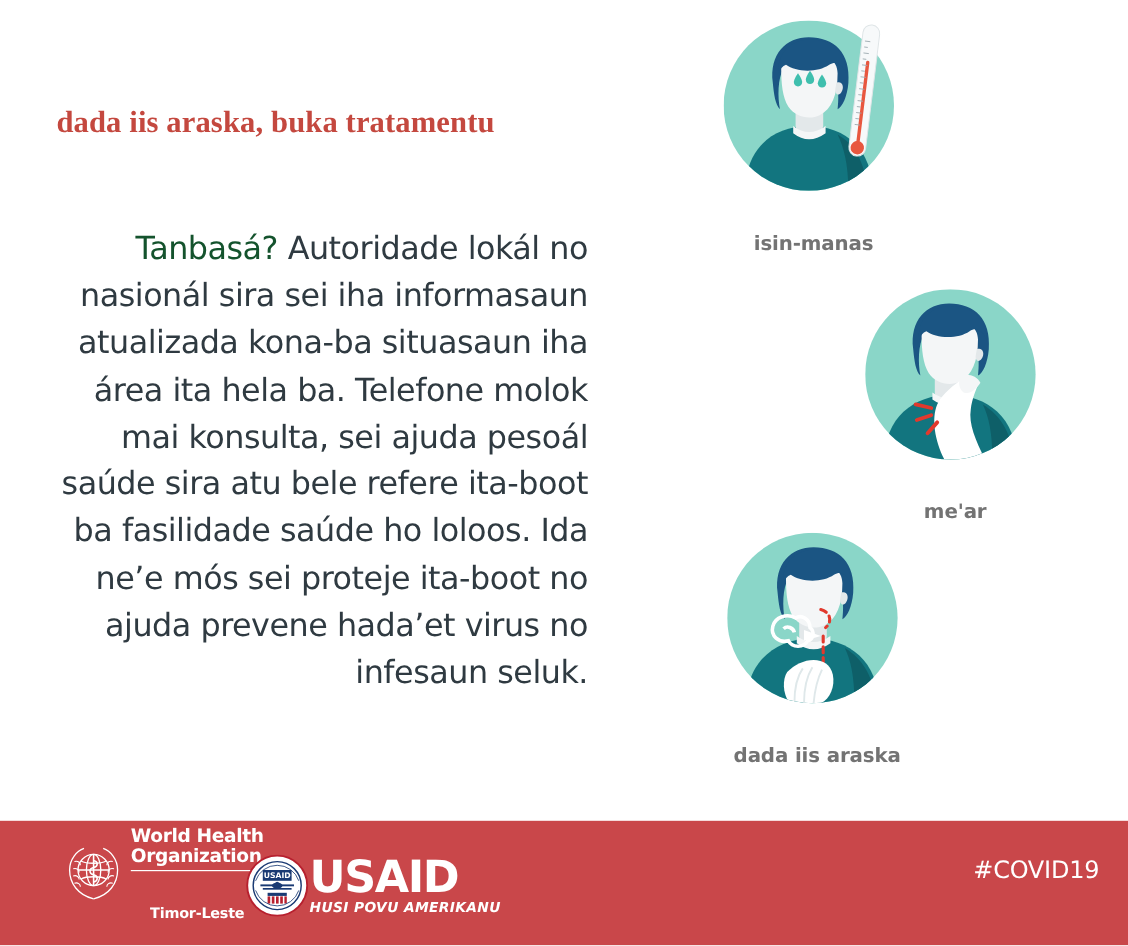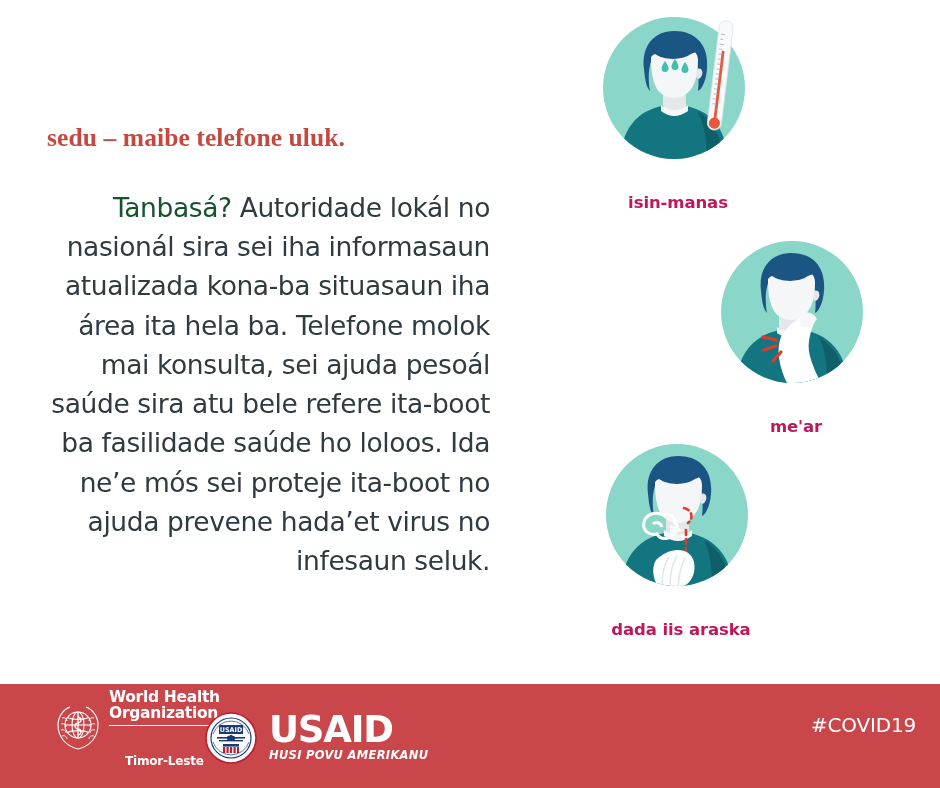--- a/index.html
+++ b/index.html
@@ -64,21 +64,21 @@
     width: 150px;
     height: 150px;
   }
   .icon-label {
     position: absolute;
     width: 260px;
     text-align: center;
     font-family: "DejaVu Sans", sans-serif;
     font-weight: bold;
     font-size: 16.5px;
-    color: #be185d;
+    color: #737373;
     letter-spacing: -0.1px;
   }
 
   #icon-fever  { left: 603px; top: 17px;  }
   #icon-fever  .icon-label { left: -55px; top: 176px; }
   #icon-cough  { left: 721px; top: 241px; }
   #icon-cough  .icon-label { left: -55px; top: 176px; }
   #icon-breath { left: 606px; top: 444px; }
   #icon-breath .icon-label { left: -55px; top: 176px; }
 
@@ -123,21 +123,22 @@
     display: block;
     text-align: center;
     letter-spacing: -0.2px;
     margin-top: 29px;
   }
   .usaid-logo {
     position: absolute;
     left: 205px;
     top: 712px;
     display: flex;
-    gap: 12px;
+    align-items: center;
+    gap: 1px;
   }
   .usaid-words .u1 {
     font-family: "DejaVu Sans", sans-serif;
     font-weight: bold;
     font-size: 37px;
     color: #ffffff;
     letter-spacing: -1.2px;
     display: block;
     line-height: 0.96;
   }
@@ -165,22 +166,21 @@
 </style>
 </head>
 <body>
 
 <div id="poster">
 
   <div class="left-col">
 
     <div class="headline">
       <br>
-      <br>
-      <span>sedu – maibe telefone uluk.</span>
+      <span>dada iis araska, buka tratamentu</span><br>
     </div>
 
     <div class="body-copy"><span class="lead">Tanbasá?</span><span> Autoridade lokál no nasionál sira sei iha informasaun atualizada kona-ba situasaun iha área ita hela ba. Telefone molok mai konsulta, sei ajuda pesoál saúde sira atu bele refere ita-boot ba fasilidade saúde ho loloos. Ida ne’e mós sei proteje ita-boot no ajuda prevene hada’et virus no infesaun seluk.</span></div>
   </div>
 
   <div class="icon-block" id="icon-fever">
     <div class="circle-wrap">
       <svg width="150" height="150" viewBox="0 0 150 150" xmlns="http://www.w3.org/2000/svg">
         <defs>
           <clipPath id="clipFever">

